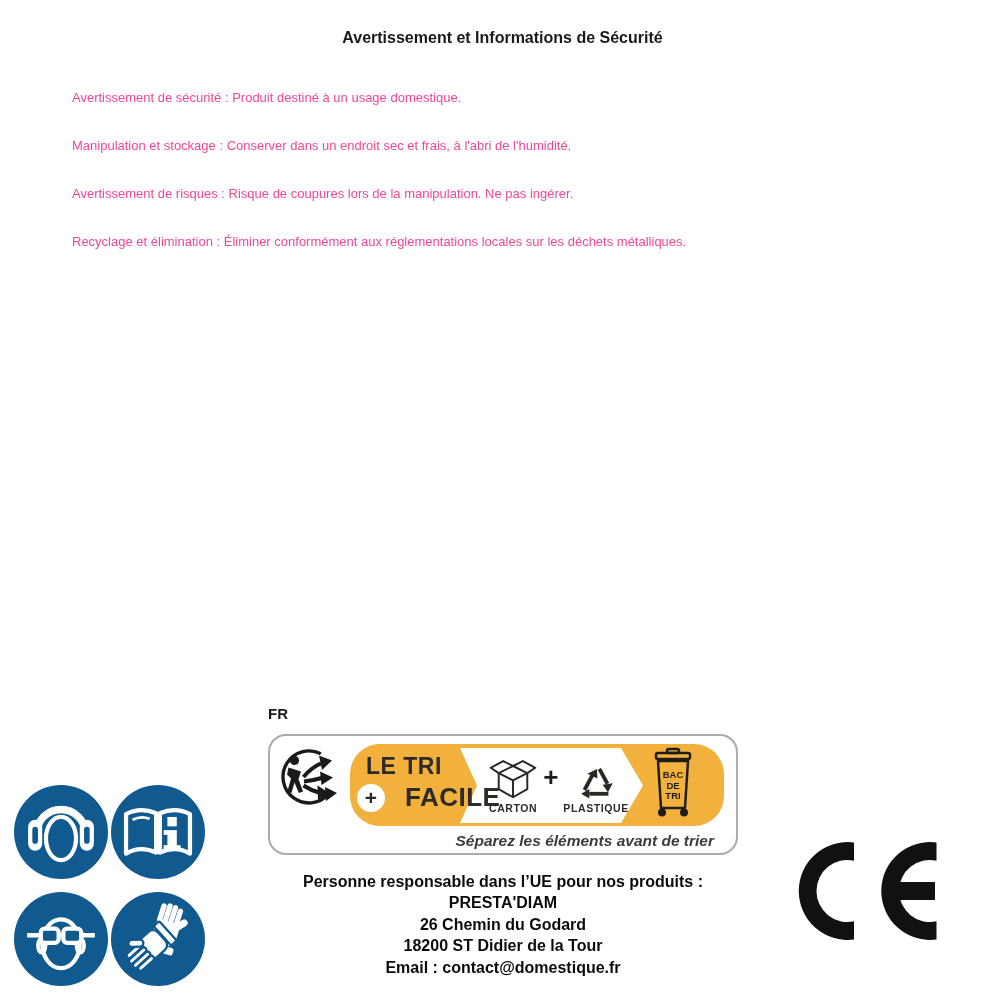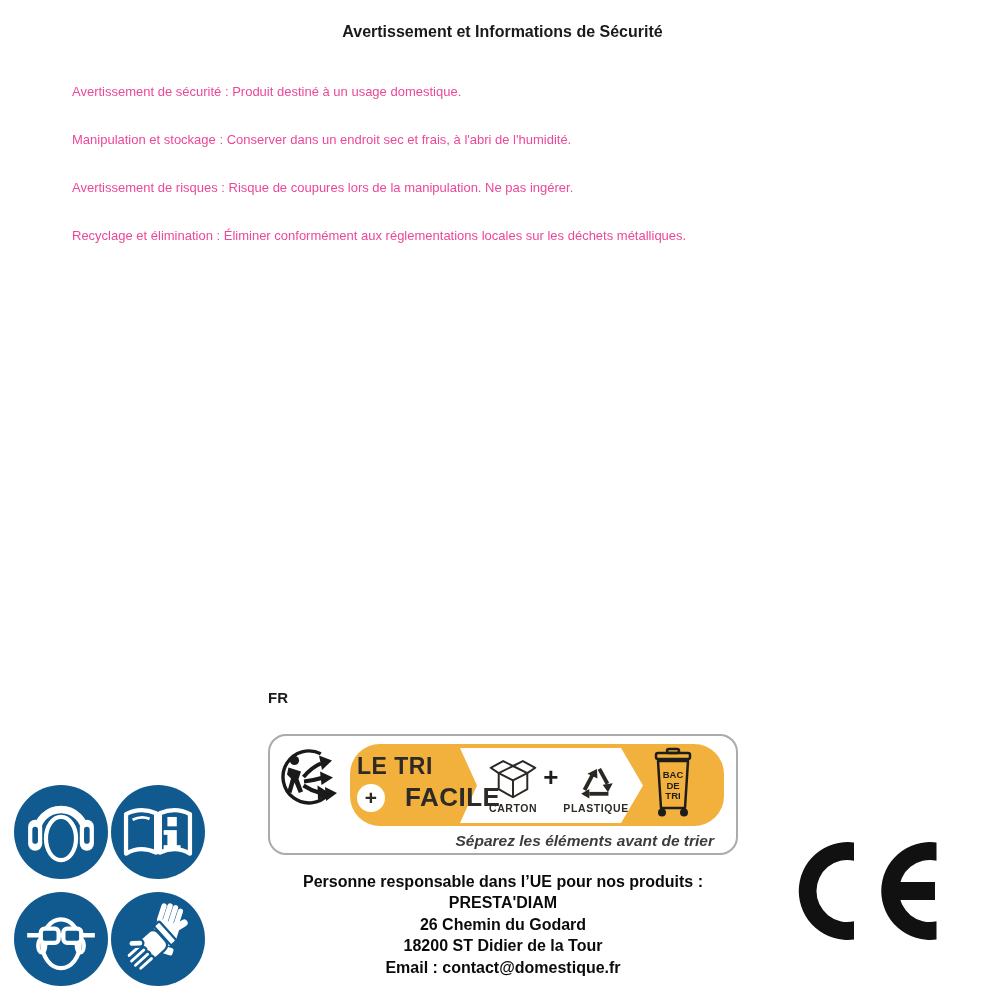--- a/index.html
+++ b/index.html
@@ -1,38 +1,38 @@
 <!DOCTYPE html>
 <html><head>
 <meta charset="utf-8">
 <style>
   html,body{margin:0;padding:0;}
   body{
     width:1005px;height:1005px;position:relative;background:#ffffff;
     font-family:"Liberation Sans",sans-serif;color:#000;overflow:hidden;
   }
   .doc-title{
-    padding-top:23px;text-align:center;font-size:16px;font-weight:bold;color:#1a1a1a;
+    padding-top:29px;text-align:center;font-size:16px;font-weight:bold;color:#1a1a1a;
   }
   .content{margin:39px 0 0 72px;width:845px;}
   .content p{margin:0 0 24px 0;font-size:13px;line-height:24px;color:#ec4899;}
 
   
   .pictograms{position:absolute;left:14px;top:785px;display:grid;
     grid-template-columns:94px 94px;gap:13px 3px;}
   .picto{width:94px;height:94px;display:block;}
 
-  .fr-label{position:absolute;left:268px;top:689px;font-size:15px;font-weight:bold;color:#1a1a1a;}
+  .fr-label{position:absolute;left:268px;top:705px;font-size:15px;font-weight:bold;color:#1a1a1a;}
 
   .banner{position:absolute;left:268px;top:734px;width:470px;height:121px;background:#fff;
     border:2px solid #ababab;border-radius:18px;box-sizing:border-box;}
   .triman{position:absolute;left:8px;top:11px;width:68px;height:64px;}
   .band{position:absolute;left:80px;top:8px;width:374px;height:82px;border-radius:30px;}
   .letri{position:absolute;left:87px;top:17px;z-index:2;color:#2e2a25;}
-  .letri-line1{font-size:23px;font-weight:800;letter-spacing:.5px;}
+  .letri-line1{font-size:23px;font-weight:800;letter-spacing:.5px;margin-left:9px;}
   .letri-line2{display:flex;align-items:center;margin-top:2px;}
   .plus-circle{width:28px;height:28px;border-radius:50%;background:#fff;color:#2e2a25;
     font-size:21px;font-weight:800;display:flex;align-items:center;justify-content:center;}
   .facile{font-size:26px;font-weight:800;letter-spacing:.5px;margin-left:20px;}
   .window{position:absolute;left:190px;top:12px;width:183px;height:75px;background:#fff;
     clip-path:polygon(0 0,88% 0,100% 50%,88% 100%,0 100%,9.3% 50%);
     display:flex;align-items:center;justify-content:center;padding-left:14px;box-sizing:border-box;}
   .mat{display:flex;flex-direction:column;align-items:center;}
   .mat-label{font-size:10.5px;font-weight:bold;letter-spacing:.6px;color:#2e2a25;margin-top:2px;}
   .plus-sign{font-size:26px;font-weight:800;color:#1f1d1b;margin:0 5px 16px 5px;}

